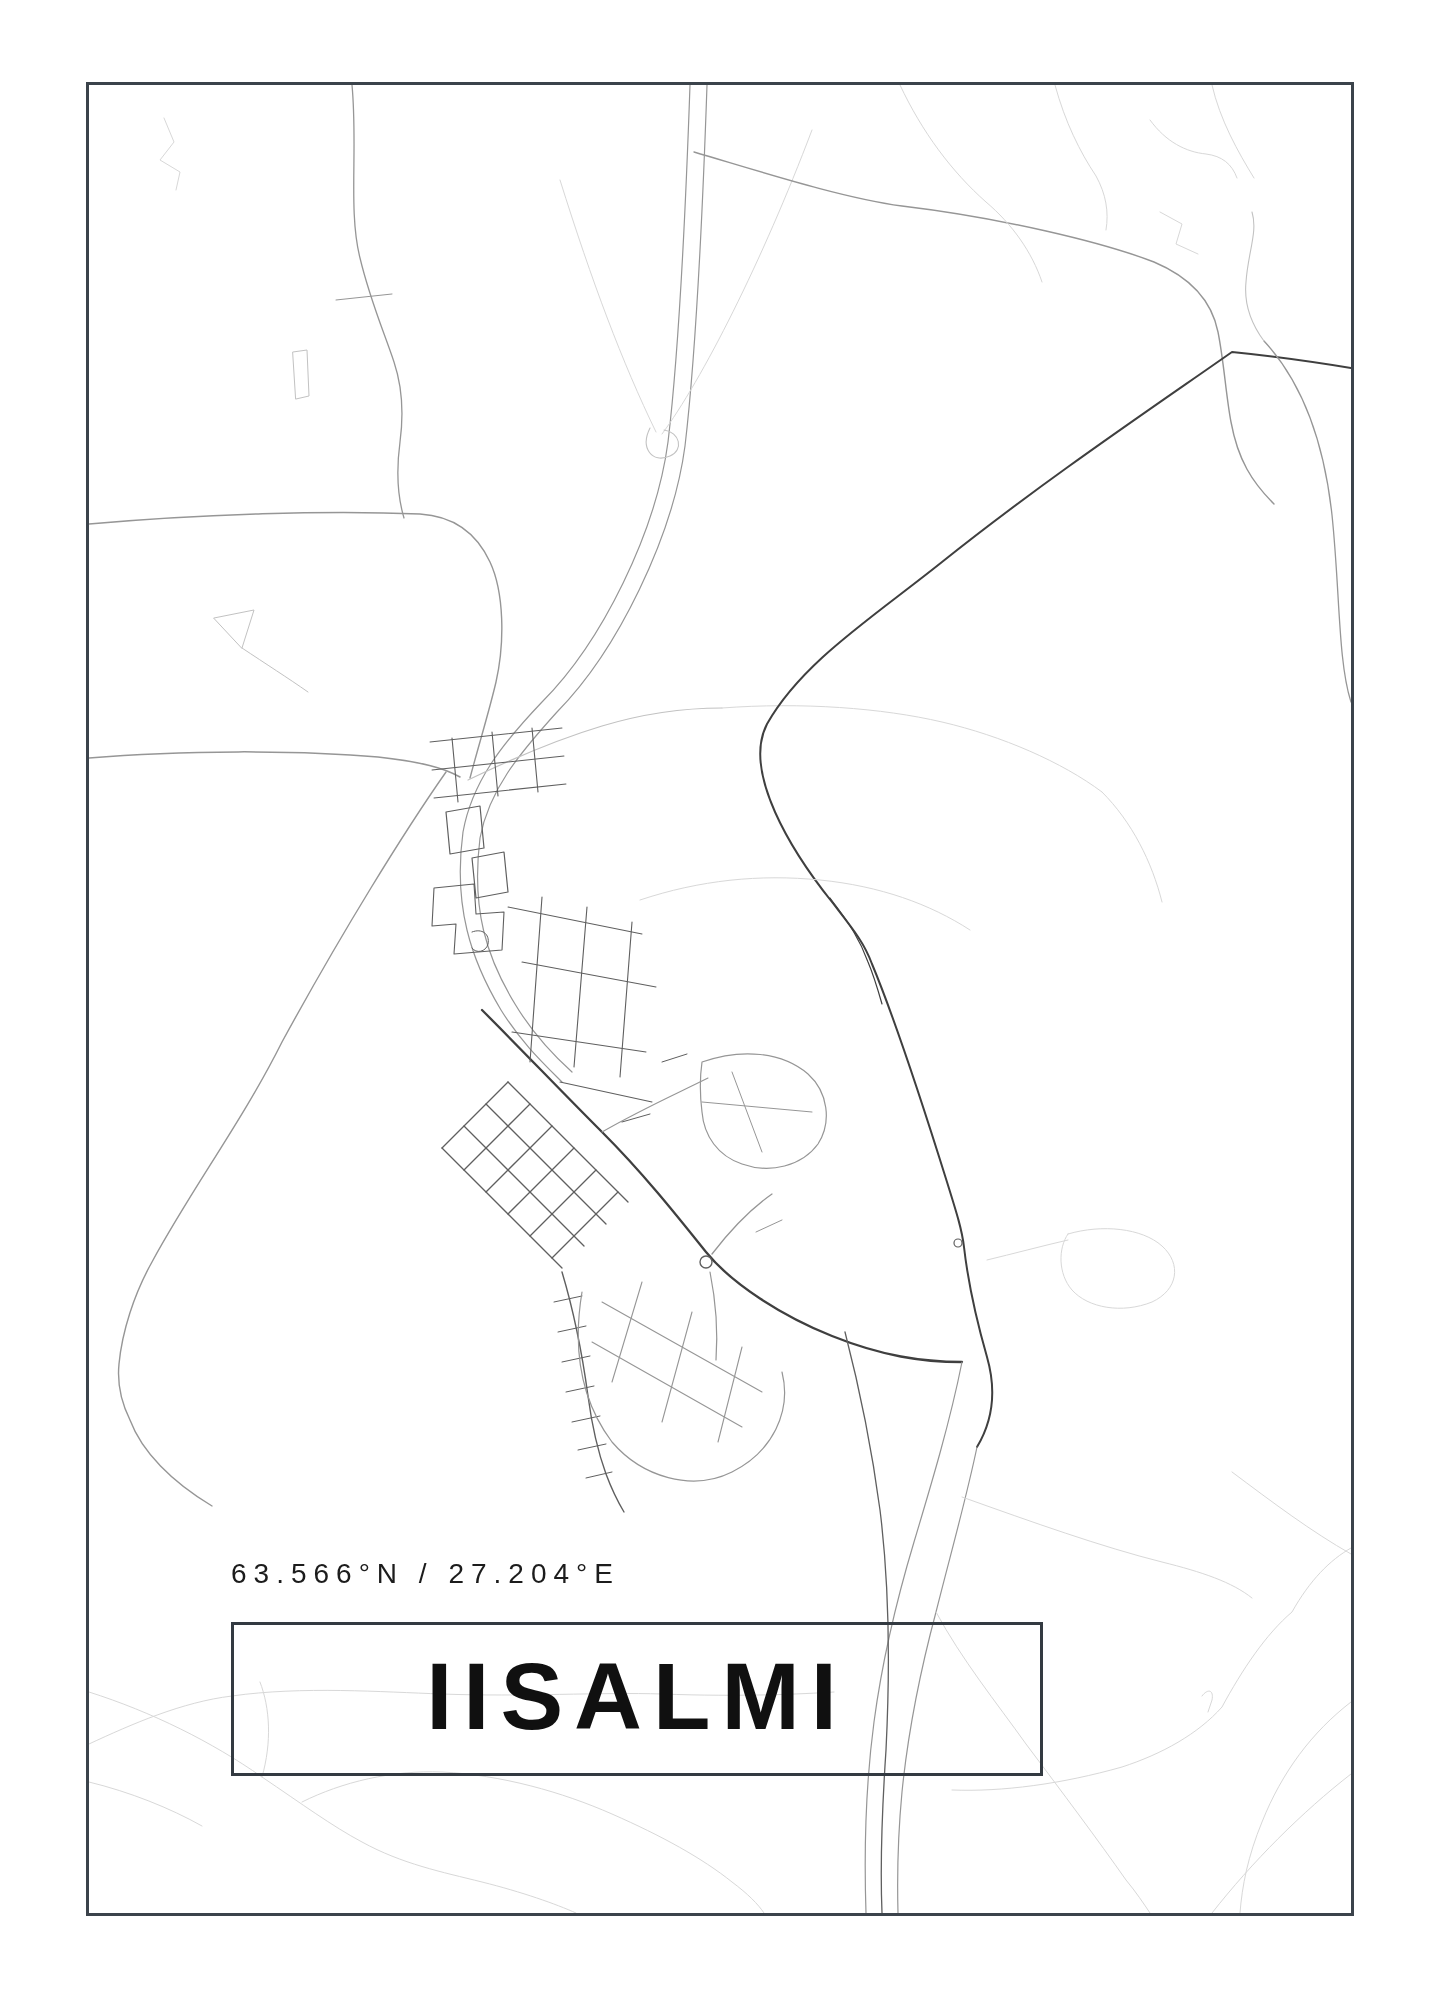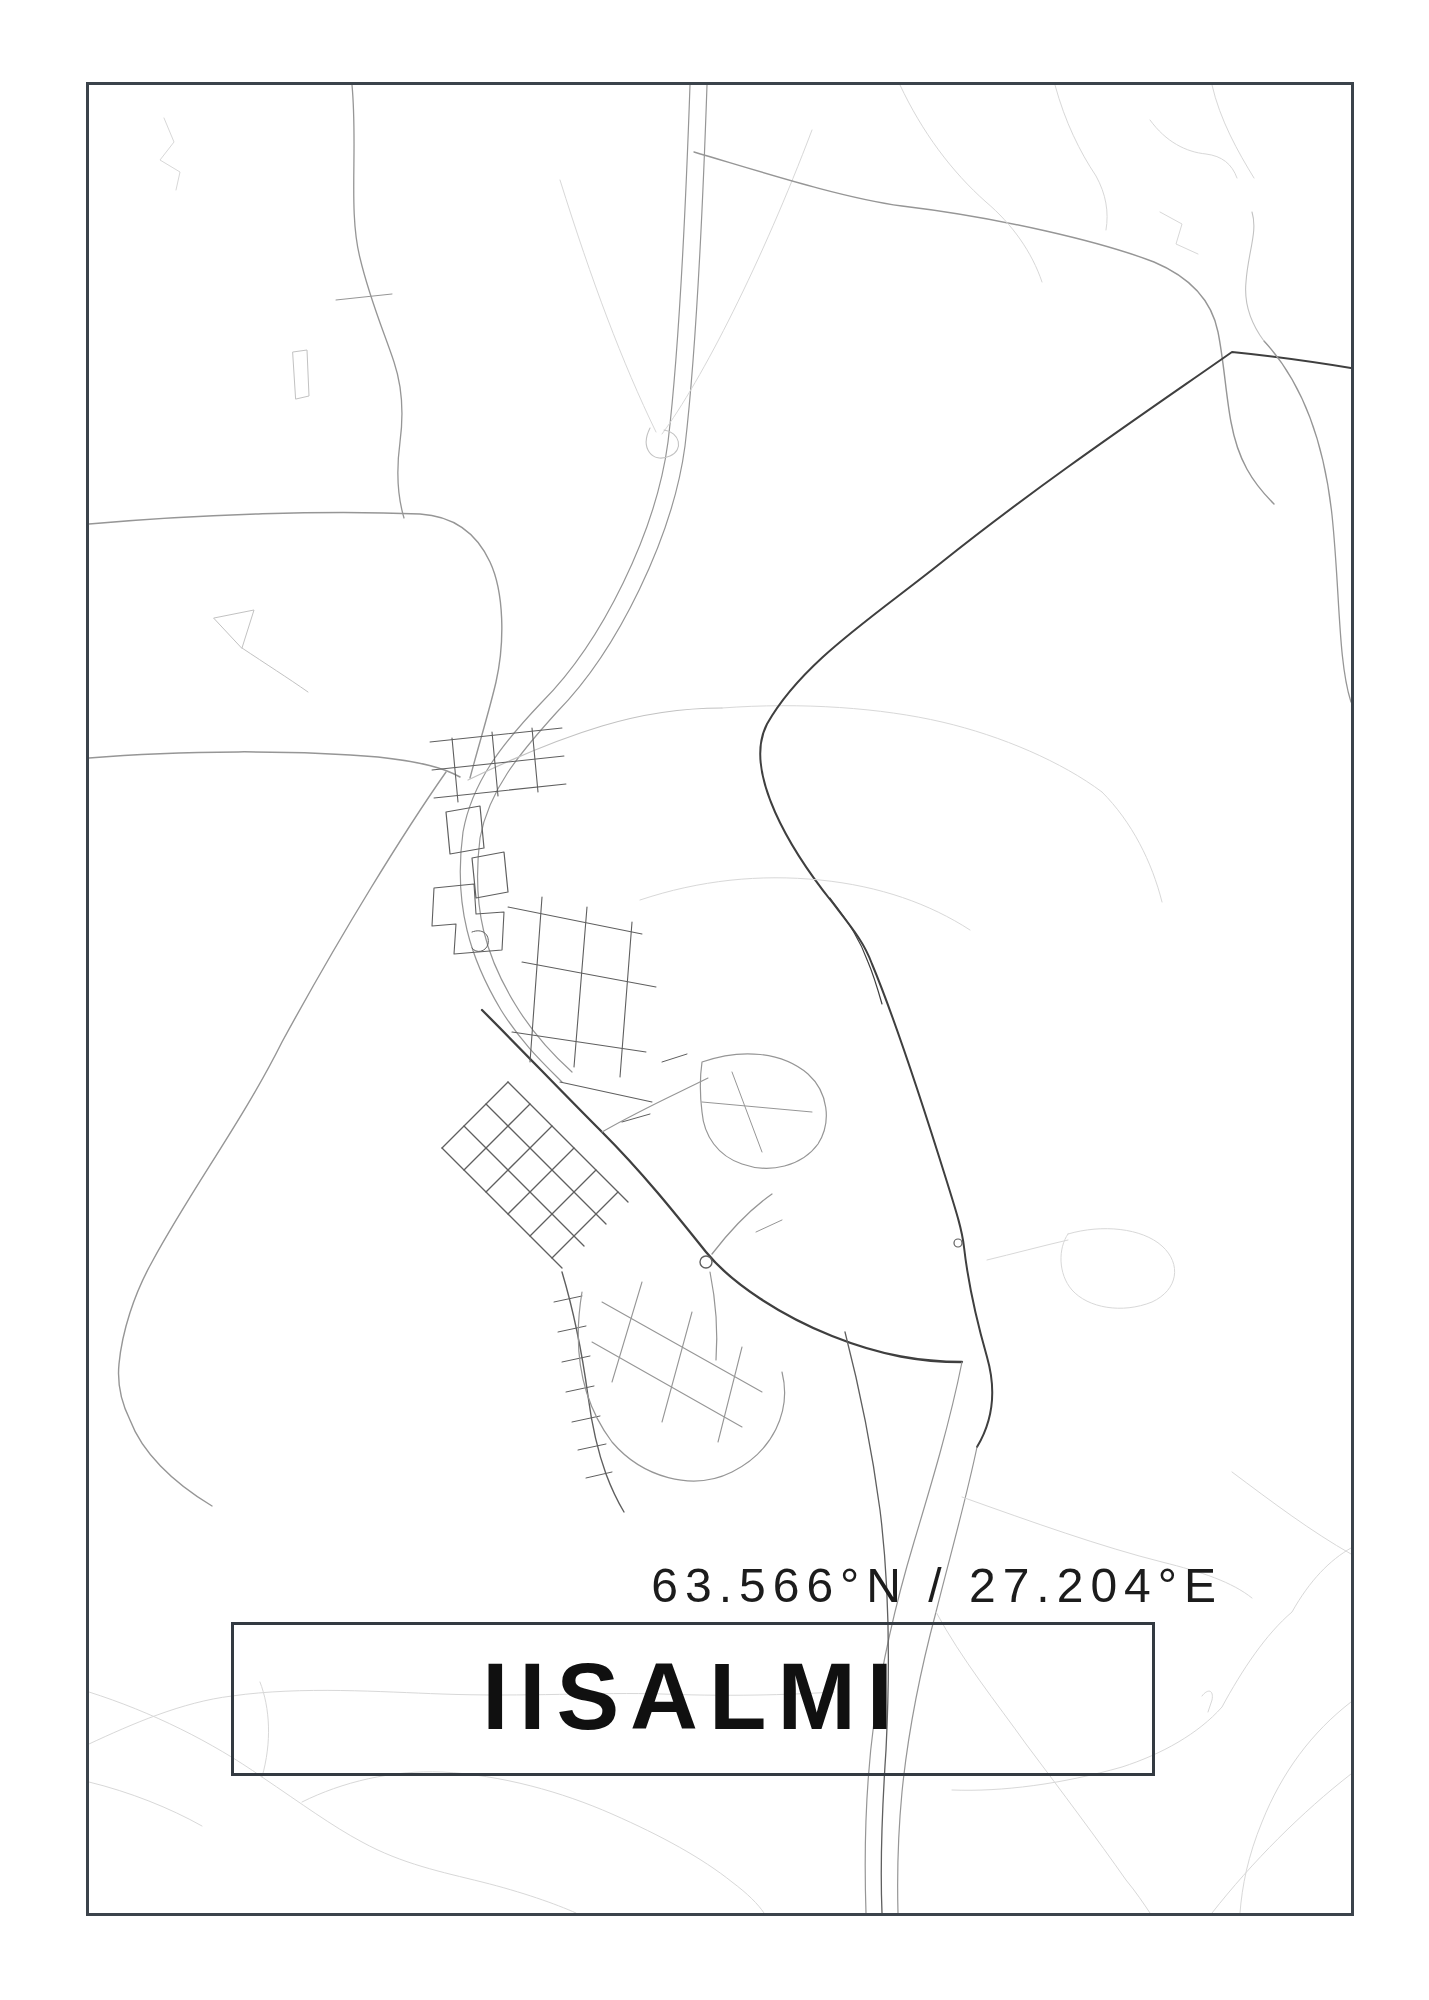--- a/index.html
+++ b/index.html
@@ -25,31 +25,31 @@
   }
   svg.map-canvas{
     position:absolute;
     left:0;top:0;
     width:1429px;height:2000px;
   }
   .coords-label{
     position:absolute;
     left:231px;top:1558px;
     width:992px;
-    text-align:right;
-    font-size:48px;
+    text-align:left;
+    font-size:28px;
     font-weight:400;
     letter-spacing:7px;
     color:var(--coords-color);
     white-space:pre;
   }
   .title-box{
     position:absolute;
     left:231px;top:1622px;
-    width:924px;height:154px;
+    width:812px;height:154px;
     border:3px solid var(--box-border);
     box-sizing:border-box;
     display:flex;
     align-items:center;
     justify-content:center;
     background:transparent;
   }
   .city-title{
     font-size:94px;
     font-weight:bold;

